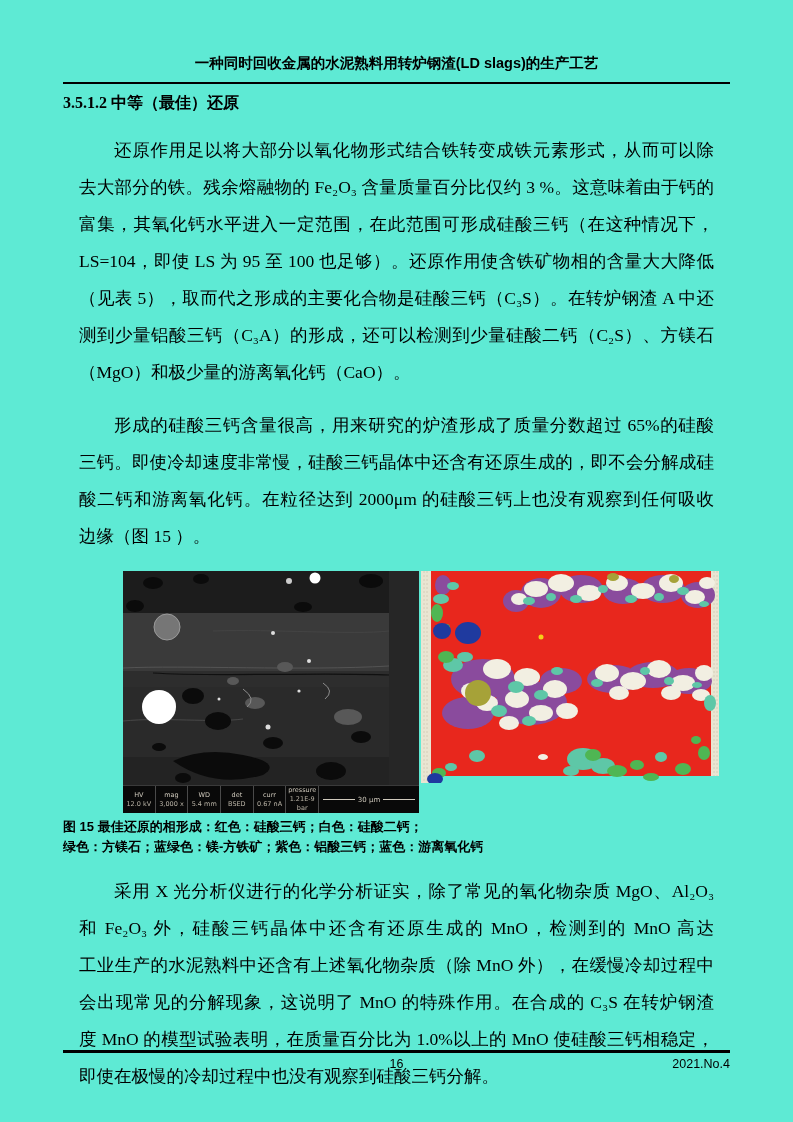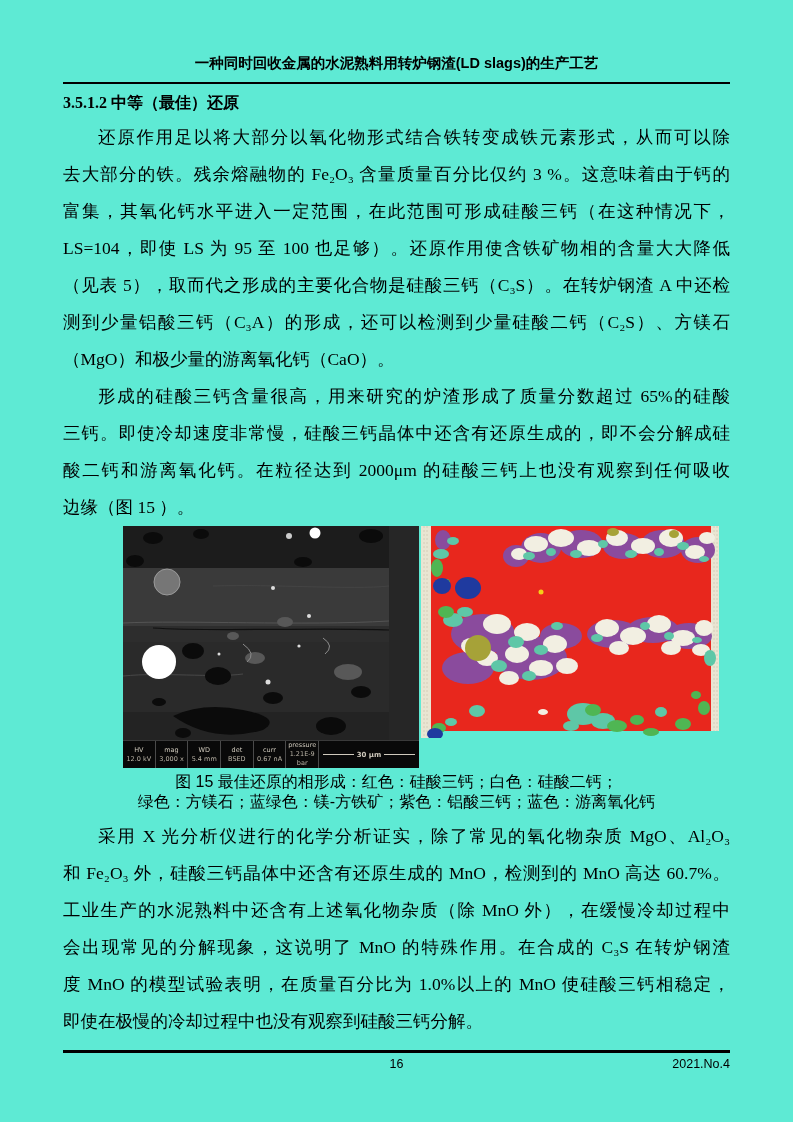--- a/index.html
+++ b/index.html
@@ -6,47 +6,47 @@
   .page{position:relative;width:793px;height:1122px;background:#5eead4;margin:0 auto;
         font-family:"Liberation Serif","DejaVu Serif",serif;color:#000;overflow:hidden;}
   .content{padding:54px 63px 0 63px;}
 
   .header-title{font-family:"Liberation Sans","DejaVu Sans",sans-serif;font-weight:bold;
                 font-size:14.5px;text-align:center;line-height:18px;}
   .header-rule{margin-top:10px;border-bottom:2.5px solid #000;}
 
   .section-heading{font-size:16px;font-weight:bold;margin:6px 0 3px 0;line-height:26px;}
 
-  .para{margin:0;}
+  .para{margin:16px;}
   .line{font-size:17.5px;line-height:37px;height:37px;text-align:justify;
         text-align-last:justify;overflow:hidden;}
   .line.first{text-indent:2em;}
   .line.last{text-align-last:left;font-family:Liberation Serif, serif;}
 
   
   .figure-row{display:flex;align-items:flex-start;margin-left:60px;margin-top:0;}
   .sem{position:relative;width:296px;height:242px;background:#262626;flex:none;}
   .sem svg{position:absolute;inset:0;}
   .sem-bar{position:absolute;left:0;right:0;bottom:0;height:27px;background:#090909;
            border-top:1px solid #3a3a3a;display:flex;
            font-family:"DejaVu Sans","Liberation Sans",sans-serif;color:#cfc9bc;}
   .sem-cols{flex:1;display:flex;}
   .sem-col{flex:1;display:flex;flex-direction:column;justify-content:center;
            border-right:1px solid #4a4a4a;text-align:center;}
   .sem-col .lab{font-size:6.5px;line-height:9px;}
   .sem-col .val{font-size:6.5px;line-height:9px;color:#b9b3a6;}
   .sem-scale{width:92px;display:flex;align-items:center;padding:0 4px;}
-  .scale-line{flex:1;display:flex;align-items:center;gap:3px;font-weight:bold;}
+  .scale-line{flex:1;display:flex;align-items:center;gap:3px;}
   .scale-line .sl{flex:1;height:1.5px;background:#cfc9bc;}
   .scale-line .scale-text{font-size:7px;}
 
   .phase{width:298px;height:212px;flex:none;margin-left:2px;}
 
-  .caption{font-family:"Liberation Sans","DejaVu Sans",sans-serif;font-weight:normal;
-           font-size:16px;line-height:20px;text-align:center;margin-top:4px;margin-bottom:6px;}
+  .caption{font-family:"Liberation Sans","DejaVu Sans",sans-serif;font-weight:bold;
+           font-size:13px;line-height:20px;margin-top:4px;margin-bottom:6px;}
 
   
   .footer-rule{position:absolute;left:63px;width:667px;top:1050px;border-top:3.5px solid #000;}
   .footer{position:absolute;left:63px;width:667px;top:1057px;height:18px;
           font-family:"Liberation Sans","DejaVu Sans",sans-serif;font-size:12.5px;}
   .footer .page-num{position:absolute;left:0;right:0;text-align:center;}
   .footer .issue{position:absolute;right:0;}
 </style>
 </head>
 <body>

